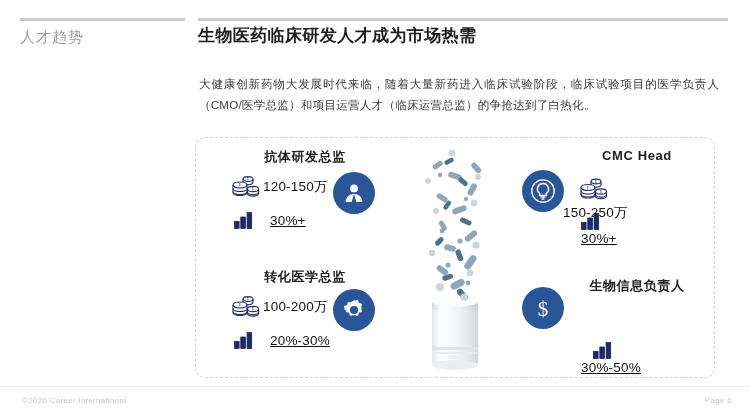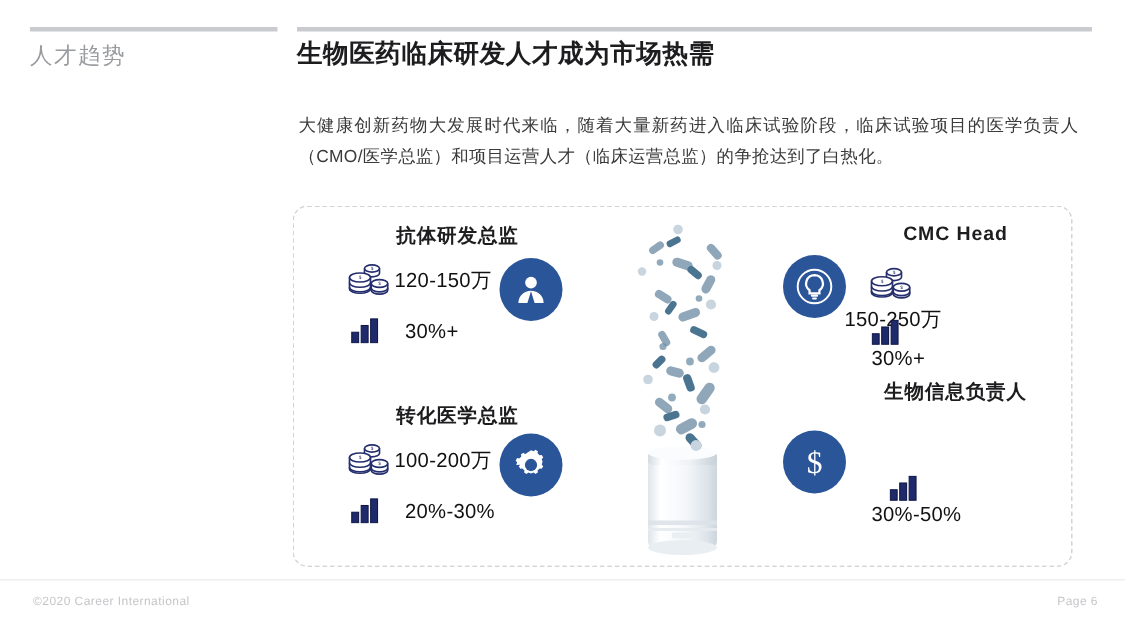--- a/index.html
+++ b/index.html
@@ -47,21 +47,21 @@
     position:absolute; left:392px; top:141px;
     width:126px; height:236px;
     pointer-events:none;
   }
 
   
   .role{ position:absolute; width:170px; height:95px; }
   .role-tl{ left:218px;  top:148px; }
   .role-tr{ left:520px;  top:148px; }
   .role-bl{ left:218px;  top:268px; }
-  .role-br{ left:520px;  top:252px; }
+  .role-br{ left:520px;  top:277px; }
 
   .role-title{
     position:absolute; top:0; width:100%;
     font-size:13px; font-weight:700; color:#1d1d1f;
     letter-spacing:0.6px; white-space:nowrap;
   }
   .role-tl .role-title, .role-bl .role-title{ text-align:center; left:2px; }
   .role-tr .role-title, .role-br .role-title{ text-align:center; left:32px; }
 
   .metric{ position:absolute; display:flex; align-items:center; }
@@ -71,21 +71,21 @@
   .role-tl .metric, .role-bl .metric{ left:14px; }
   .role-tr .metric, .role-br .metric{ left:42px;flex-direction:column; }
 
   .metric-growth{ padding-left:2px; }
 
   .metric-value{
     font-size:13.5px; color:#111; font-weight:400;
     letter-spacing:0.2px; white-space:nowrap;
   }
   .metric-salary .metric-value{ margin-left:1px; }
-  .metric-growth .metric-value{ margin-left:17px; }
+  .metric-growth .metric-value{ margin-left:17px;text-decoration:underline; }
 
   
   .coin-icon{ width:30px; height:25px; flex:0 0 30px; }
   
   .bar-icon{ width:19px; height:17px; flex:0 0 19px; }
 
   
   .circle-icon{
     position:absolute; width:42px; height:42px; border-radius:50%;
     background:#2b5599; display:flex; align-items:center; justify-content:center;

